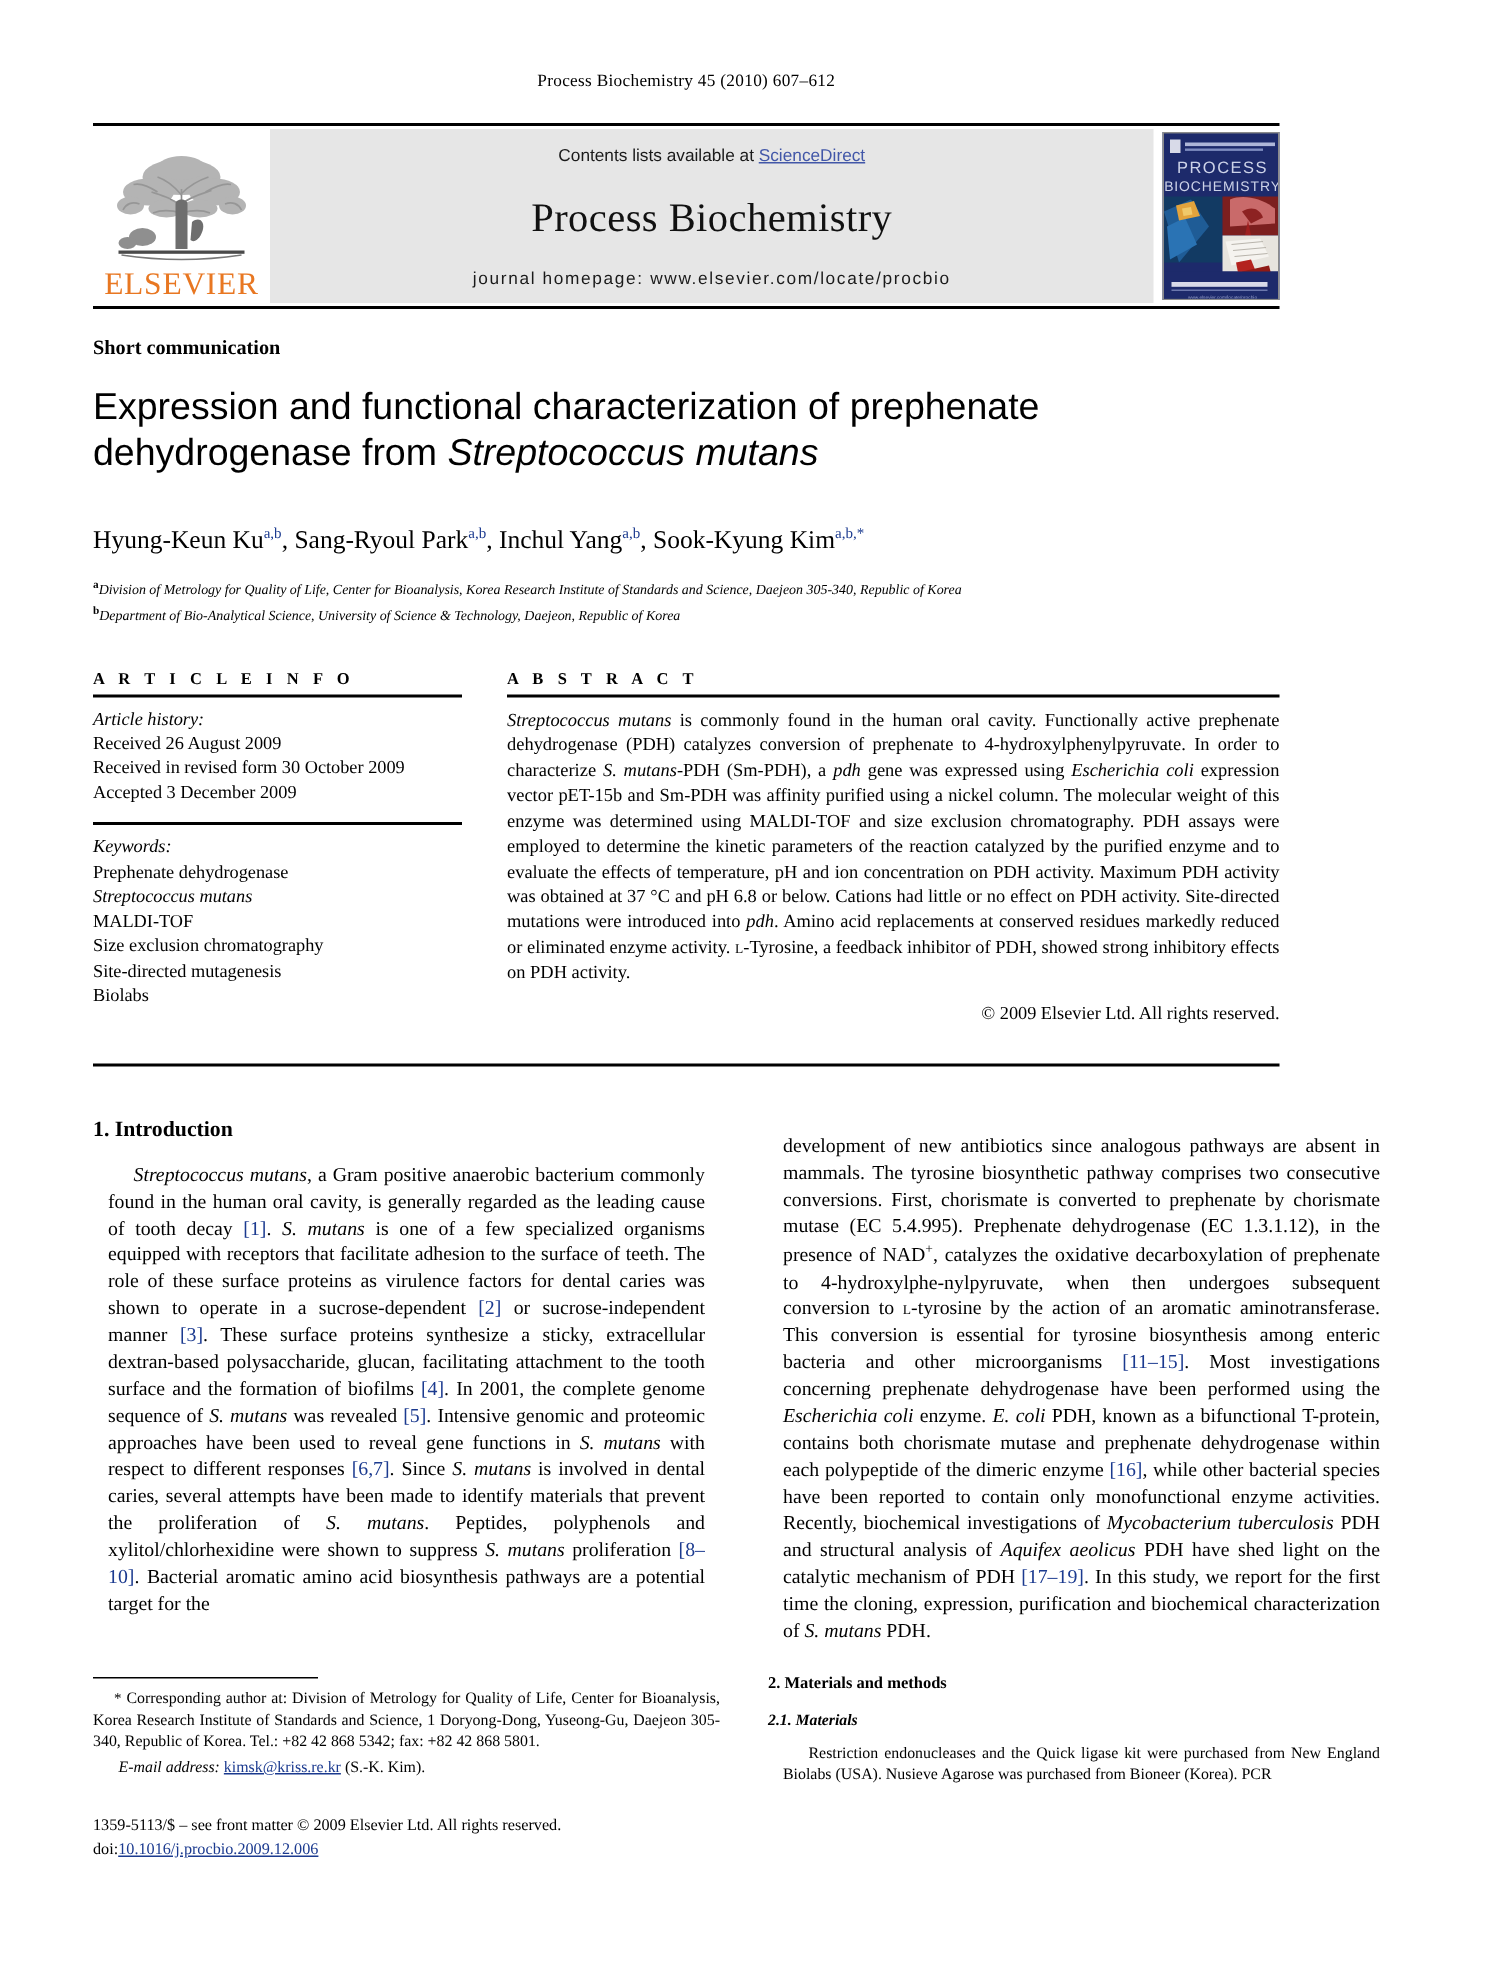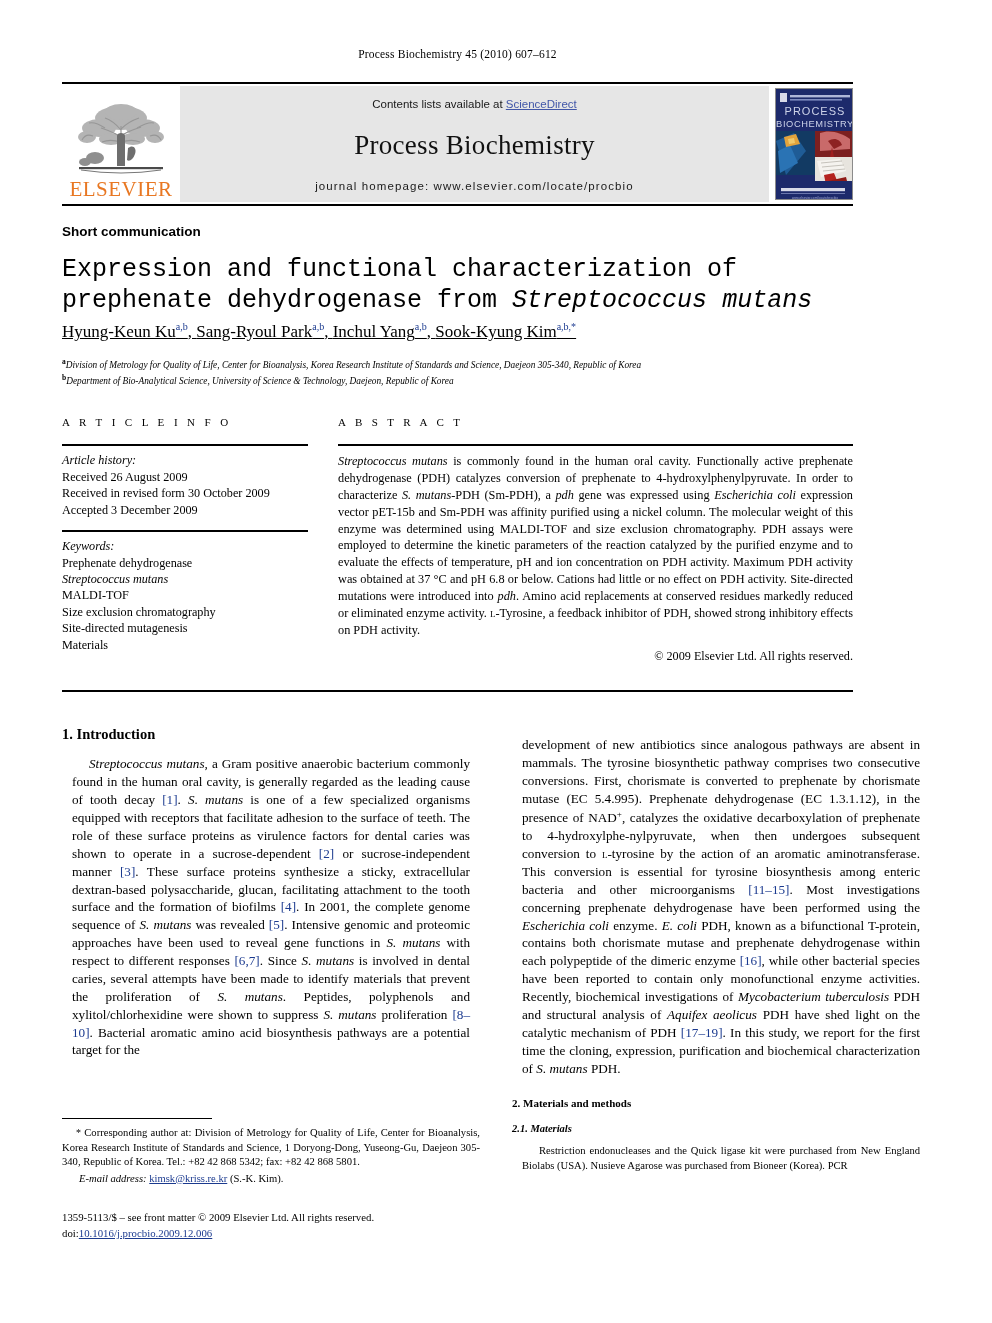--- a/index.html
+++ b/index.html
@@ -86,62 +86,61 @@
     flex: 0 0 78px;
     margin: 4px 0 4px 6px;
     position: relative;
     background: #1d2a6b;
     border: 1px solid #8b8b8b;
     overflow: hidden;
   }
 
   
   .kind {
-    font-family: Liberation Sans, sans-serif;
+    font-family: Liberation Serif, serif;
     font-weight: bold;
     font-size: 13.5px;
     margin-top: 18px;
   }
   h1.title {
-    font-family: Liberation Mono, monospace;
+    font-family: Liberation Sans, sans-serif;
     font-weight: normal;
     font-size: 25px;
     line-height: 1.22;
     margin: 16px 0 0 0;
   }
   h1.title .sp { font-style: italic; }
   .authors {
     font-size: 17px;
-    margin-top: 5px;
+    margin-top: 33px;
     line-height: 1.2;
-    text-decoration: underline;
   }
   .authors sup { color: #1b3a8f; font-size: 10px; vertical-align: super; }
   .affil {
     font-size: 9.3px;
     font-style: italic;
     line-height: 1.45;
     margin-top: 15px;
   }
   .affil sup { font-style: normal; font-weight: bold; font-size: 7.5px; }
 
   
   .info-abstract {
     margin-top: 28px;
     display: flex;
     gap: 30px;
   }
   .col-info { flex: 0 0 246px; }
   .col-abs  { flex: 1 1 auto; }
   .sec-head {
     font-family: "Liberation Serif", serif;
-    font-weight: normal;
+    font-weight: bold;
     font-size: 11px;
     letter-spacing: 3.4px;
-    padding-bottom: 16px;
+    padding-bottom: 4px;
   }
   .rule { border-top: 2px solid #000; }
   .info-block { font-size: 12.2px; line-height: 1.35; padding-top: 6px; }
   .info-block .it { font-style: italic; }
   .kw-rule { border-top: 2px solid #000; margin-top: 12px; }
   .abs-body {
     font-size: 12.3px;
     line-height: 1.37;
     text-align: justify;
     padding-top: 7px;
@@ -336,21 +335,21 @@
         <div>Accepted 3 December 2009</div>
       </div>
       <div class="kw-rule"></div>
       <div class="info-block">
         <div class="it">Keywords:</div>
         <div>Prephenate dehydrogenase</div>
         <div class="it">Streptococcus mutans</div>
         <div>MALDI-TOF</div>
         <div>Size exclusion chromatography</div>
         <div>Site-directed mutagenesis</div>
-        <div>Materials</div>
+        <div>Biolabs</div>
       </div>
     </div>
 
     <div class="col-abs">
       <div class="sec-head">A B S T R A C T</div>
       <div class="rule"></div>
       <div class="abs-body"><span class="it">Streptococcus mutans</span> is commonly found in the human oral cavity. Functionally active prephenate dehydrogenase (PDH) catalyzes conversion of prephenate to 4-hydroxylphenylpyruvate. In order to characterize <span class="it">S. mutans</span>-PDH (Sm-PDH), a <span class="it">pdh</span> gene was expressed using <span class="it">Escherichia coli</span> expression vector pET-15b and Sm-PDH was affinity purified using a nickel column. The molecular weight of this enzyme was determined using MALDI-TOF and size exclusion chromatography. PDH assays were employed to determine the kinetic parameters of the reaction catalyzed by the purified enzyme and to evaluate the effects of temperature, pH and ion concentration on PDH activity. Maximum PDH activity was obtained at 37 °C and pH 6.8 or below. Cations had little or no effect on PDH activity. Site-directed mutations were introduced into <span class="it">pdh</span>. Amino acid replacements at conserved residues markedly reduced or eliminated enzyme activity. <span style="font-variant:small-caps">l</span>-Tyrosine, a feedback inhibitor of PDH, showed strong inhibitory effects on PDH activity.</div>
       <div class="copyright">© 2009 Elsevier Ltd. All rights reserved.</div>
     </div>
   </div>

